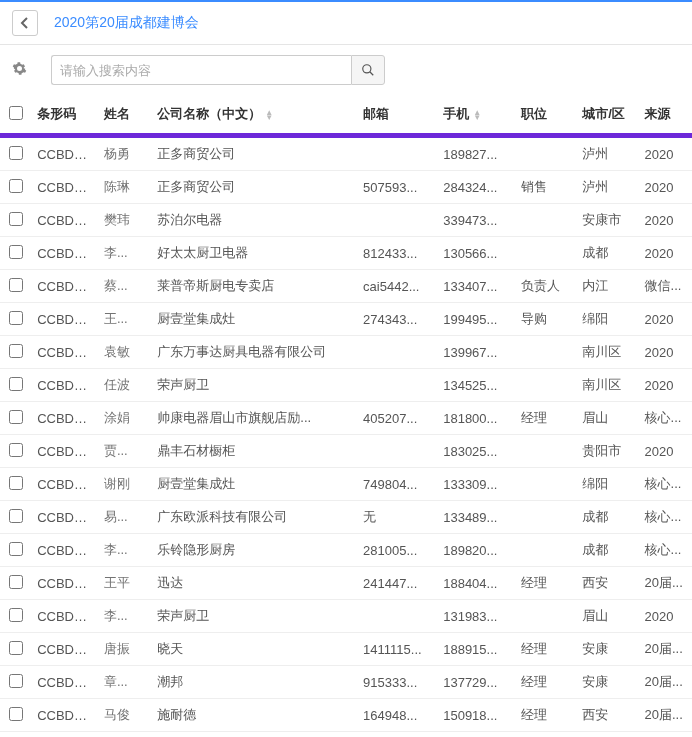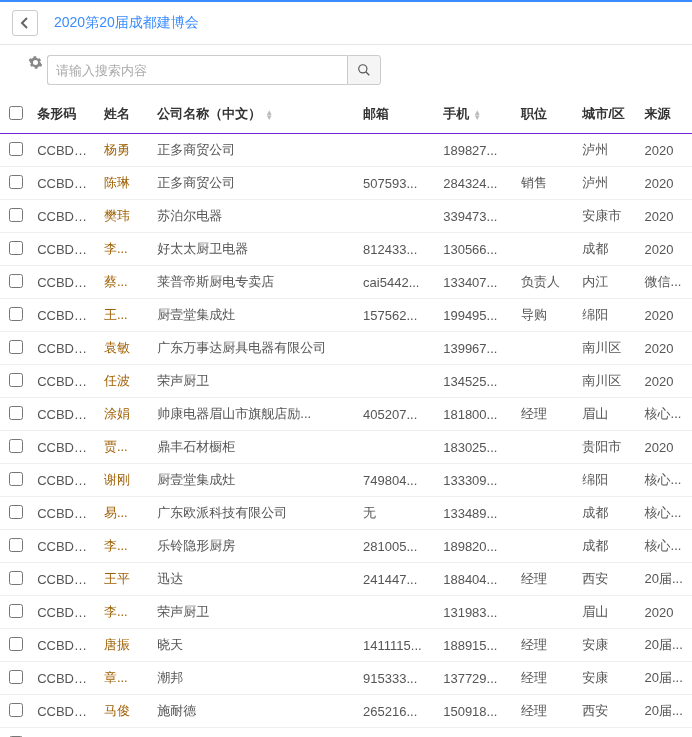--- a/index.html
+++ b/index.html
@@ -25,23 +25,24 @@
     border-radius: 3px;
     background: #fff;
     display: flex;
     align-items: center;
     justify-content: center;
     cursor: pointer;
     color: #666;
   }
   .breadcrumb { color: #3b8cff; font-size: 14px; }
   .search-row {
-    padding: 10px 28px;
-    display: flex;
-    gap: 4px;
+    padding: 10px 12px;
+    display: flex;
+    align-items: center;
+    gap: 24px;
   }
   .gear { color: #888; cursor: pointer; font-size: 15px; }
   .search-group {
     display: flex;
     align-items: stretch;
   }
   .search-input {
     width: 300px;
     height: 30px;
     border: 1px solid #ccc;
@@ -69,21 +70,21 @@
     width: 100%;
     border-collapse: collapse;
     table-layout: fixed;
   }
   thead th {
     text-align: left;
     font-weight: bold;
     font-size: 13px;
     color: #333;
     padding: 10px 6px;
-    border-bottom: 1px solid #6d28d9;
+    border-bottom: 5px solid #6d28d9;
     white-space: nowrap;
     overflow: hidden;
     text-overflow: ellipsis;
     position: relative;
   }
   tbody td {
     padding: 7px 6px;
     border-bottom: 1px solid #eee;
     white-space: nowrap;
     overflow: hidden;
@@ -93,21 +94,21 @@
   }
   .col-chk { width: 28px; text-align: center; }
   .col-barcode { width: 60px; }
   .col-name { width: 48px; }
   .col-company { width: 185px; }
   .col-email { width: 72px; }
   .col-phone { width: 70px; }
   .col-role { width: 55px; }
   .col-city { width: 56px; }
   .col-src { width: 48px; }
-  .link { color: #a16207; cursor: pointer; }
+  .link { color: #737373; cursor: pointer; }
   .sort-icons {
     display: inline-flex;
     flex-direction: column;
     vertical-align: middle;
     margin-left: 4px;
     line-height: 5px;
     font-size: 8px;
     color: #bbb;
   }
   input[type="checkbox"] {
@@ -230,21 +231,21 @@
         <td>133407...</td>
         <td>负责人</td>
         <td>内江</td>
         <td>微信...</td>
       </tr>
       <tr>
         <td class="col-chk"><input type="checkbox" style=""></td>
         <td>CCBD2...</td>
         <td><span class="link">王...</span></td>
         <td>厨壹堂集成灶</td>
-        <td>157562...</td>
+        <td>274343...</td>
         <td>199495...</td>
         <td>导购</td>
         <td>绵阳</td>
         <td>2020</td>
       </tr>
       <tr>
         <td class="col-chk"><input type="checkbox" style=""></td>
         <td>CCBD2...</td>
         <td><span class="link">袁敏</span></td>
         <td>广东万事达厨具电器有限公司</td>
@@ -362,21 +363,21 @@
         <td>137729...</td>
         <td>经理</td>
         <td>安康</td>
         <td>20届...</td>
       </tr>
       <tr>
         <td class="col-chk"><input type="checkbox" style=""></td>
         <td>CCBD2...</td>
         <td><span class="link">马俊</span></td>
         <td>施耐德</td>
-        <td>265216...</td>
+        <td>164948...</td>
         <td>150918...</td>
         <td>经理</td>
         <td>西安</td>
         <td>20届...</td>
       </tr>
       <tr>
         <td class="col-chk"><input type="checkbox" style=""></td>
         <td>CCBD2...</td>
         <td><span class="link">林...</span></td>
         <td>老板</td>

